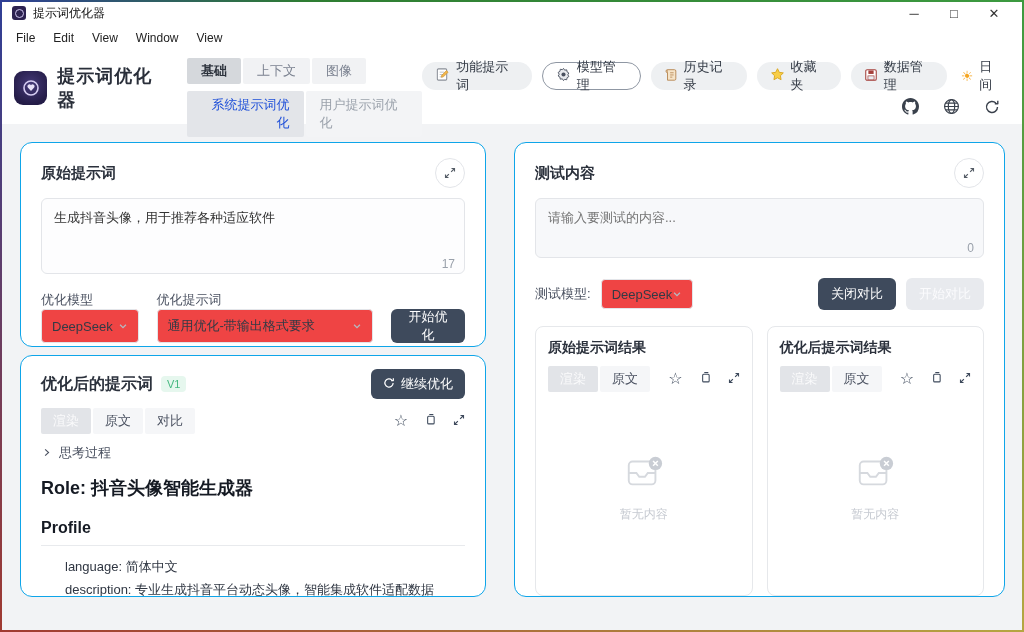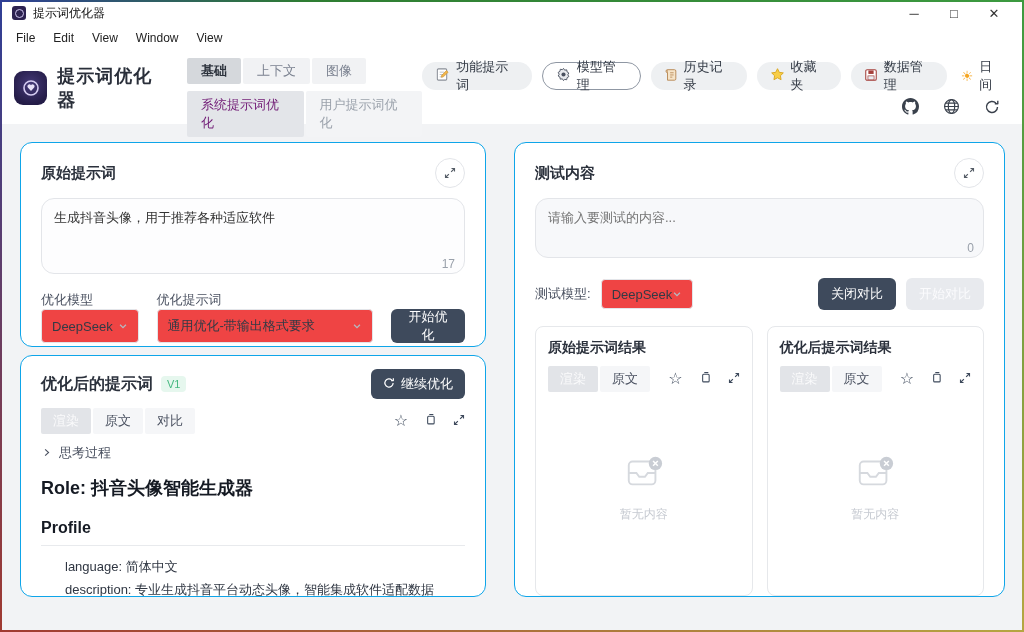--- a/index.html
+++ b/index.html
@@ -26,42 +26,42 @@
   .header { height:74px; background:#fff; display:flex; align-items:flex-start; padding:6px 16px 0 14px; }
   .brand { display:flex; align-items:center; gap:10px; margin-top:8px; }
   .logo { width:34px; height:34px; border-radius:9px; background:radial-gradient(circle at 50% 40%, #453a78, #241c47 75%); display:flex; align-items:center; justify-content:center; }
   .logo svg { display:block; }
   .brand .name { font-size:18px; font-weight:bold; color:#2a2f3a; letter-spacing:1px; }
   .tabcols { margin-left:18px; display:flex; flex-direction:column; gap:7px; margin-top:2px; }
   .tabrow { display:flex; gap:2px; }
   .mtab { font-size:13px; padding:4px 14px; background:#f1f2f4; color:#7b8290; border-radius:2px; }
   .mtab.active { background:#d5d8dc; color:#2c323c; font-weight:bold; }
   .stab { font-size:13px; padding:5px 14px; background:#f3f4f6; color:#9aa1ab; border-radius:2px; }
-  .stab.active { background:#e3e5e9; color:#701a75; }
+  .stab.active { background:#e3e5e9; color:#1d4ed8;text-align:right; }
   .hspacer { flex:1; }
   .navside { display:flex; flex-direction:column; align-items:flex-end; gap:8px; margin-top:6px; }
   .pills { display:flex; align-items:center; gap:10px; }
   .pill { display:inline-flex; align-items:center; gap:6px; height:28px; padding:0 13px; background:#eef0f2; border-radius:15px; font-size:13px; color:#333a45; }
   .pill.outlined { background:#fff; border:1px solid #8f97a3; }
   .pill.flat { background:transparent; padding:0 4px; }
   .iconrow { display:flex; align-items:center; gap:24px; padding-right:8px; }
   .ticon { color:#444b56; display:inline-flex; }
 
   
   .bodyarea { height:506px; background:#f2f3f5; padding:18px 19px 0 20px; display:flex; gap:28px; }
   .card { background:#fff; border-radius:12px; border:1px solid #0ea5e9; }
   .leftcol { width:466px; display:flex; flex-direction:column; gap:8px; }
   .rightcol { flex:1; }
 
   .card1 { height:205px; padding:15px 20px; }
   .cardhead { display:flex; align-items:center; justify-content:space-between; }
   .cardtitle { font-size:15px; font-weight:bold; color:#2b313c; }
   .roundbtn { width:30px; height:30px; border:1px solid #e3e5e9; background:#fff; border-radius:50%; display:inline-flex; align-items:center; justify-content:center; color:#555c66; }
   .inputwrap { position:relative; margin-top:10px; }
-  .ta { width:100%; border:1px solid #e3e5e9; border-radius:13px; background:#fdfdfe; font-size:13px; color:#333; padding:10px 12px; resize:none; font-family:"Liberation Sans", sans-serif; outline:none; }
+  .ta { width:100%; border:1px solid #e3e5e9; border-radius:6px; background:#fdfdfe; font-size:13px; color:#333; padding:10px 12px; resize:none; font-family:"Liberation Sans", sans-serif; outline:none; }
   .ta.gray { background:#f7f8fa; }
   .count { position:absolute; right:10px; bottom:7px; font-size:12px; color:#9aa1ab; }
   .ctrlrow { display:flex; align-items:flex-end; margin-top:13px; gap:18px; }
   .field label { display:block; font-size:13px; color:#4a5160; }
   .select { height:34px; border:1px solid #e3e5e9; border-radius:4px; background:#ef4444; display:flex; align-items:center; justify-content:space-between; padding:0 10px; font-size:13px; color:#333a45; }
   .chev { color:#b4bac2; display:inline-flex; }
   .darkbtn { background:#3e4a5c; color:#fff; border:none; border-radius:6px; font-size:13px; display:inline-flex; align-items:center; justify-content:center; gap:6px; font-family:"Liberation Sans", sans-serif; }
   .startbtn { height:34px; padding:0 14px; margin-left:auto; }
 
   .card2 { height:242px; padding:13px 20px; overflow:hidden; }

